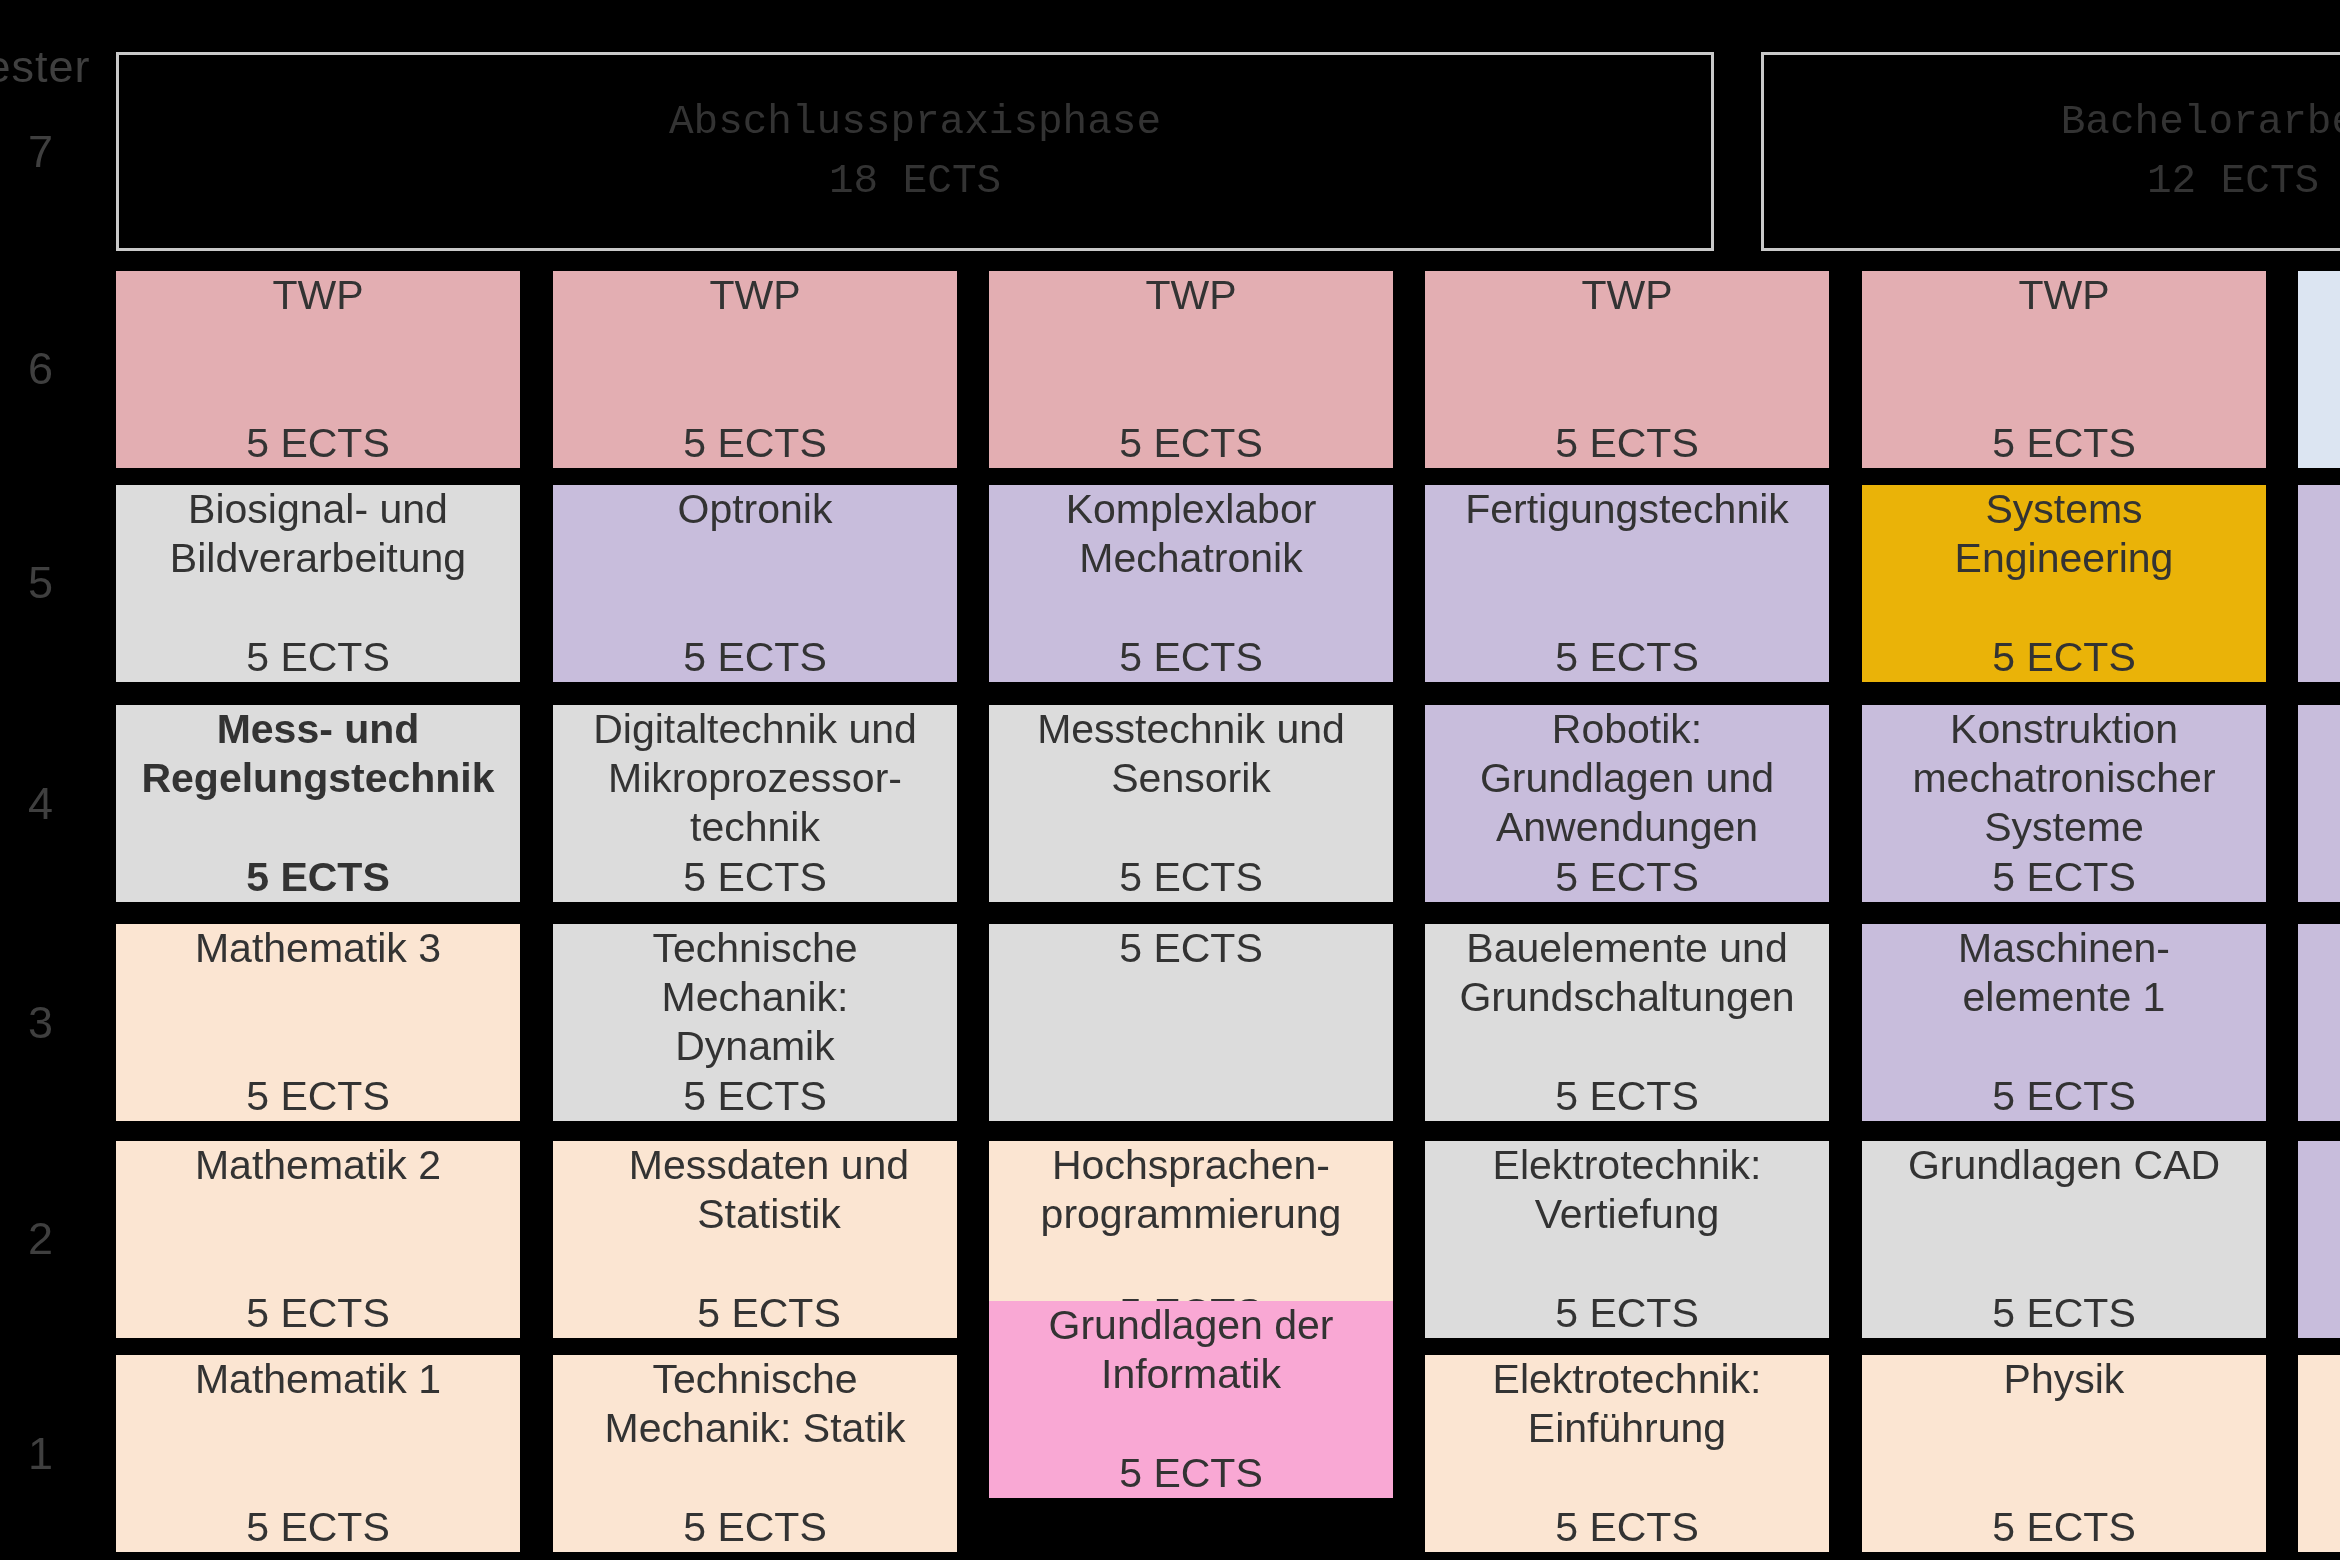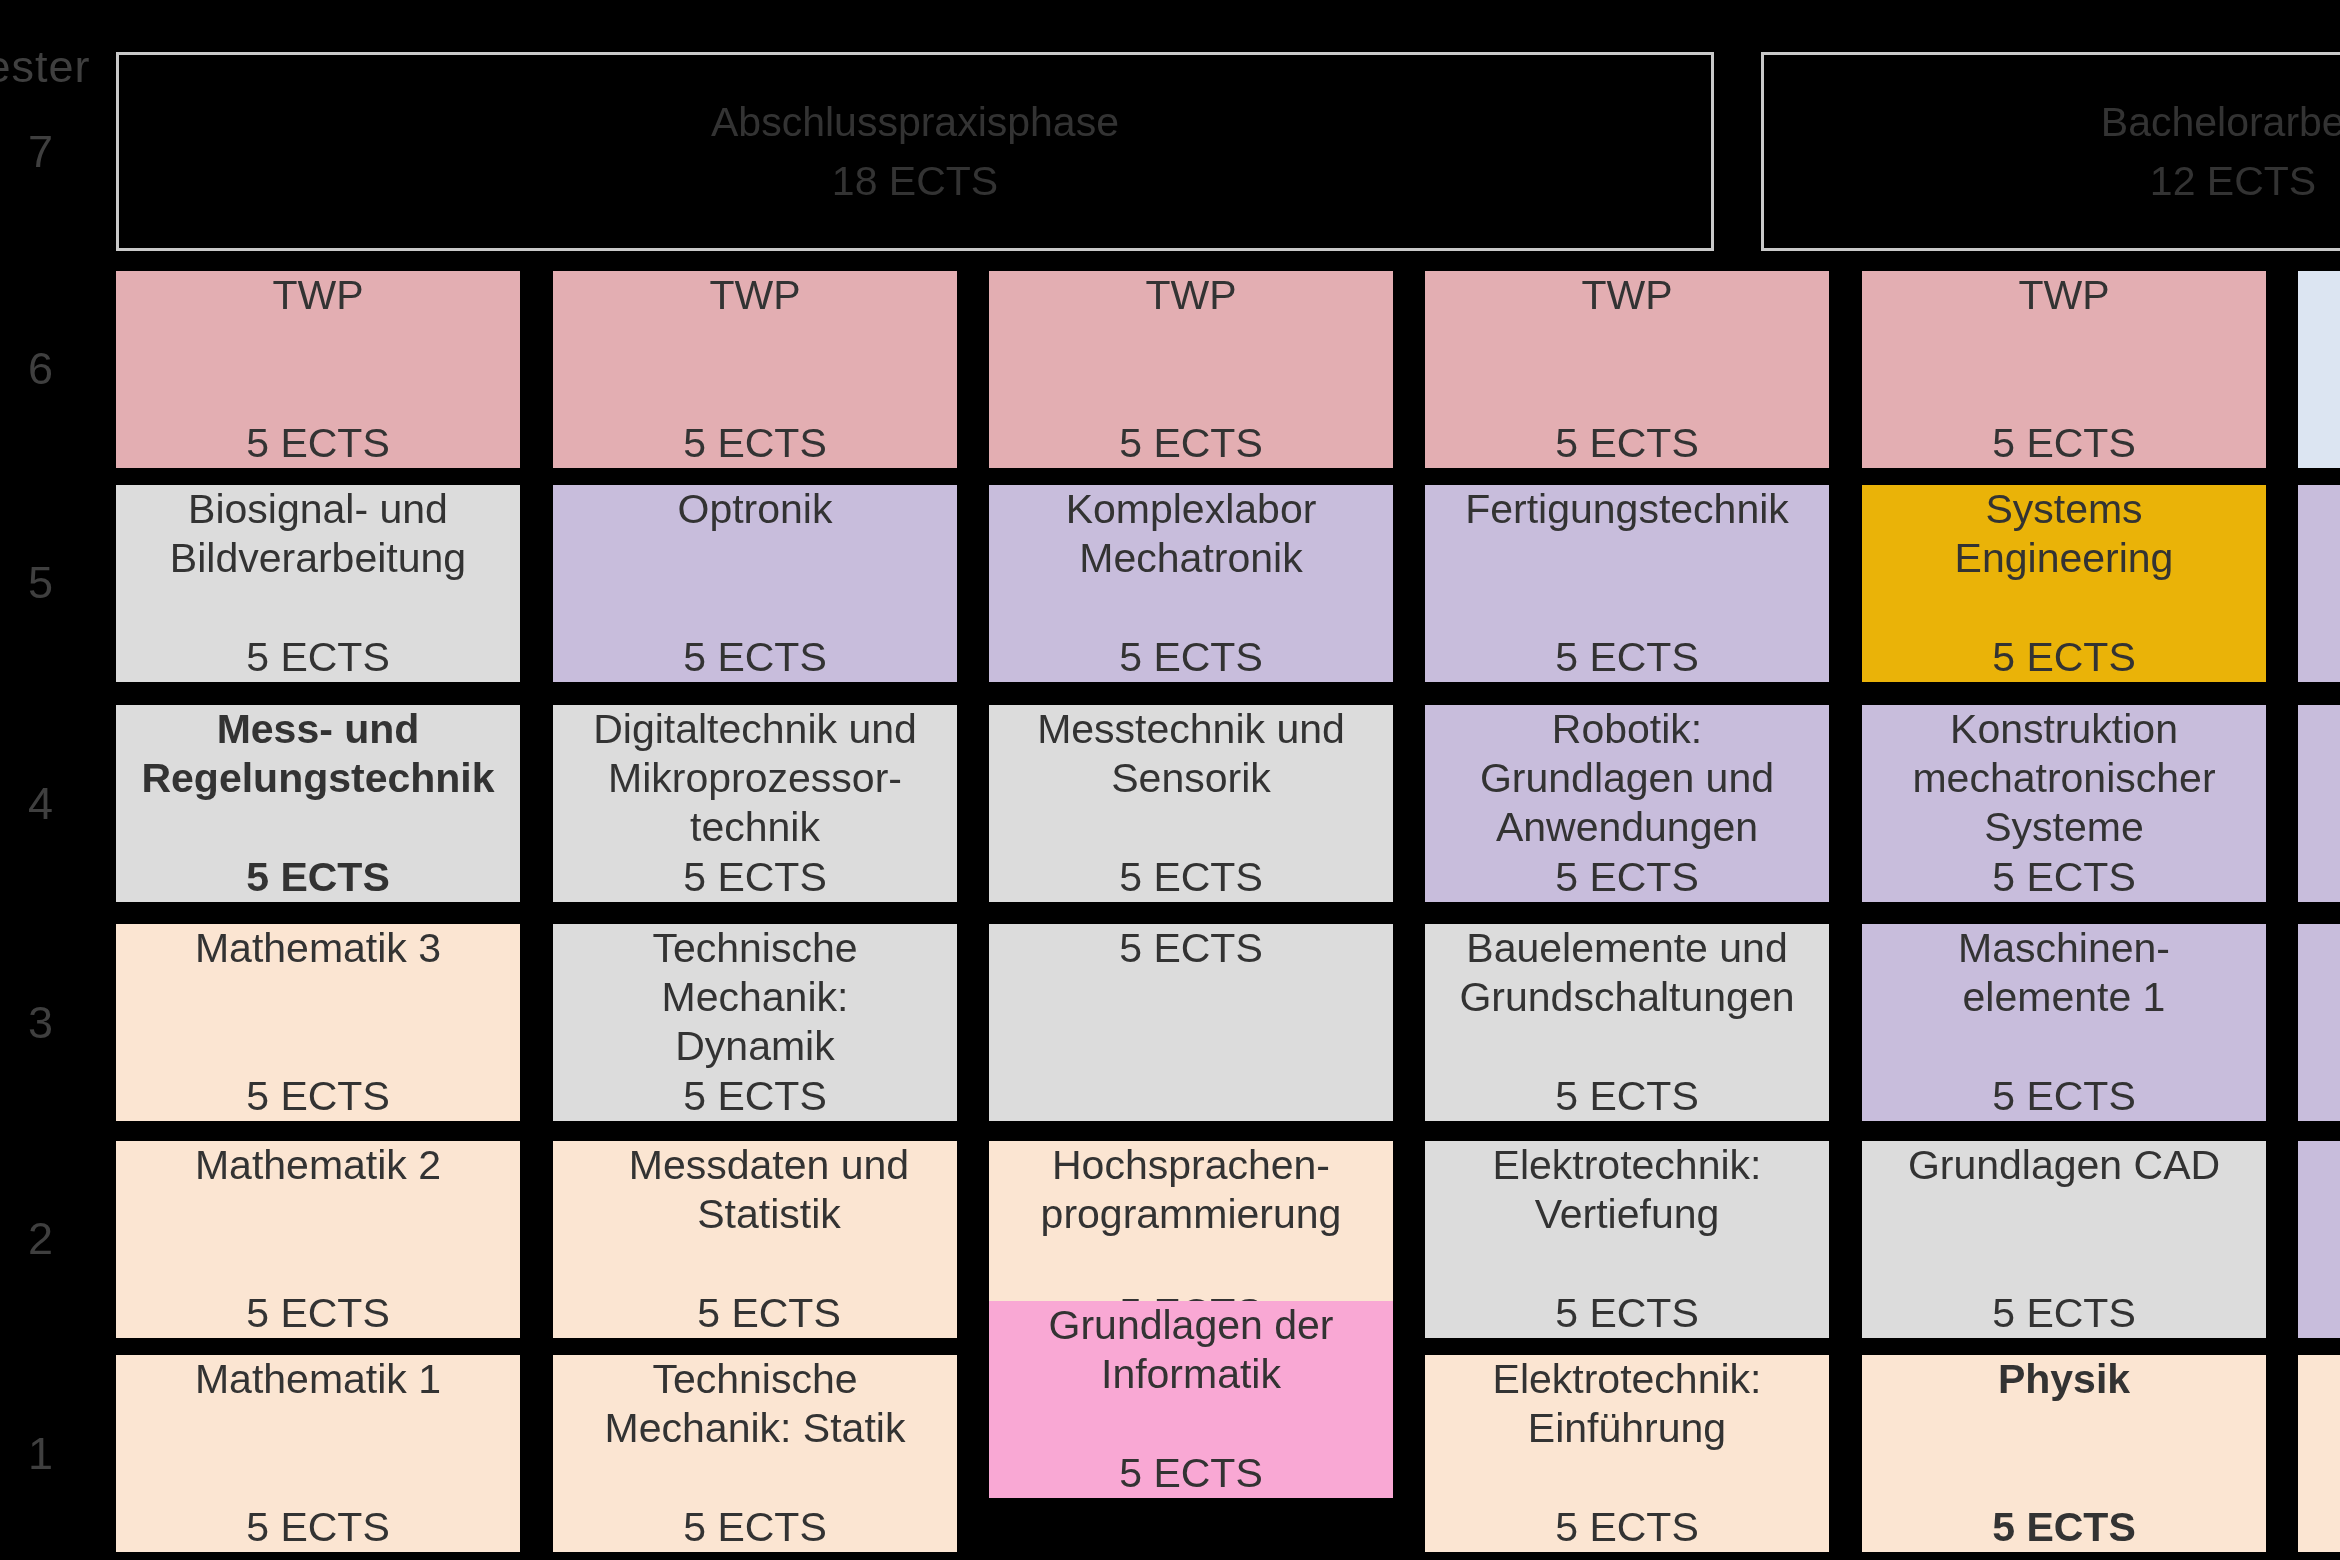--- a/index.html
+++ b/index.html
@@ -28,21 +28,21 @@
   }
   .outline-box {
     position: absolute;
     height: 199px;
     border: 3.9px solid #c9c9c9;
     background: #000000;
     color: #333333;
     display: flex; flex-direction: column;
     justify-content: center; align-items: center;
     text-align: center;
-    font-size: 41px; line-height: 59px;
+    font-size: 41px; line-height: 59px; font-family: Liberation Mono, monospace;
   }
   .course {
     position: absolute;
     width: 404px; height: 197px;
     display: flex; flex-direction: column;
     justify-content: space-between; align-items: center;
     text-align: center;
     color: #333333;
     font-size: 41px; line-height: 49px;
   }
@@ -222,21 +222,21 @@
     <div class="course" style="left: 989px; top: 1301px; background: #f9a8d4;">
       <div class="title">Grundlagen der
 Informatik</div>
       <div class="ects">5 ECTS</div>
     </div>
     <div class="course" style="left: 1425px; top: 1355px; background: rgb(251, 229, 210);">
       <div class="title">Elektrotechnik:
 Einführung</div>
       <div class="ects">5 ECTS</div>
     </div>
-    <div class="course" style="left: 1862px; top: 1355px; background: rgb(251, 229, 210); font-weight: bold;">
+    <div class="course" style="left: 1862px; top: 1355px; background: rgb(251, 229, 210);">
       <div class="title">Physik</div>
       <div class="ects">5 ECTS</div>
     </div>
     <div class="course" style="left: 2298px; top: 1355px; background: rgb(251, 229, 210);">
       <div class="title"></div>
       <div class="ects"></div>
     </div>
   </div>
 
 

